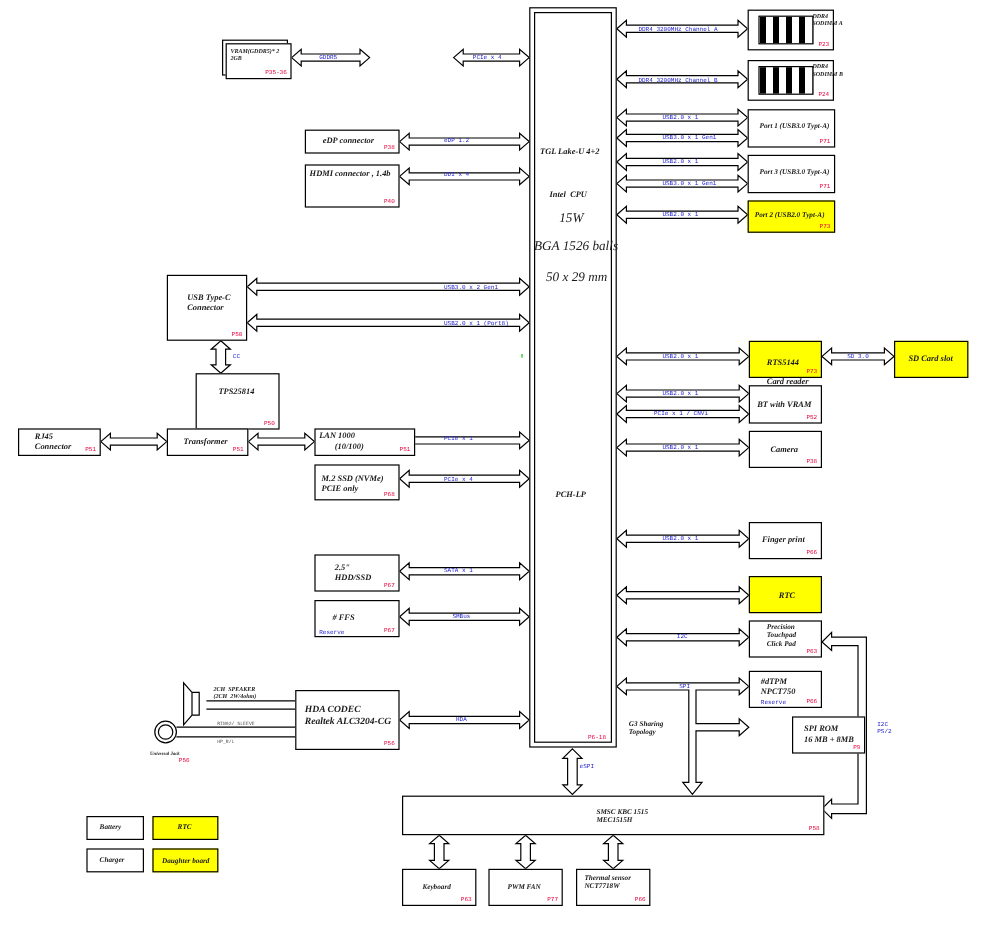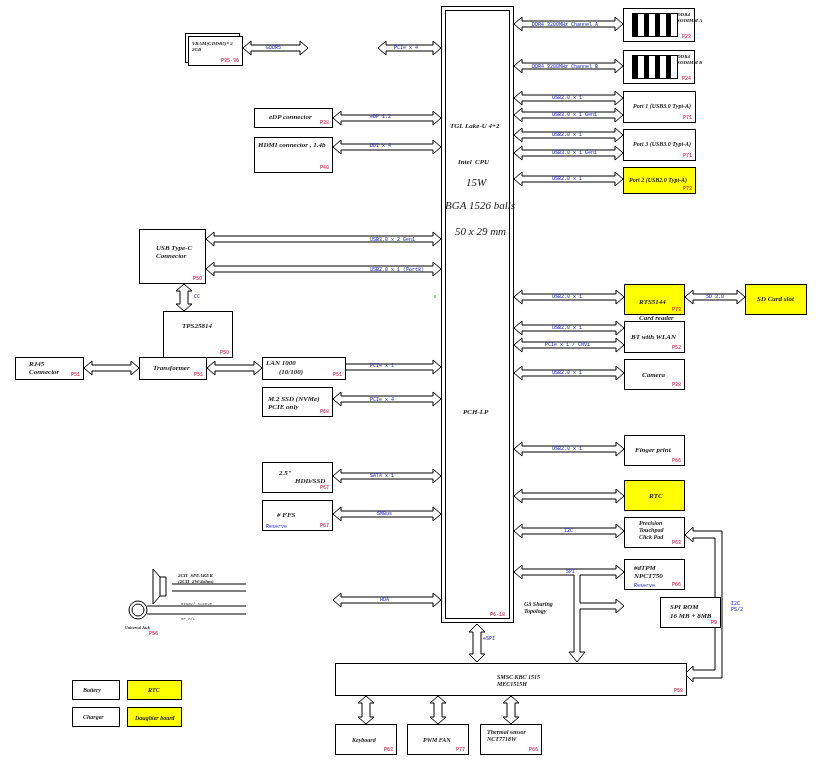--- a/index.html
+++ b/index.html
@@ -130,29 +130,34 @@
   <div class="pg">P51</div>
 </div>
 <div class="box" style="left:262px;top:387px;width:71px;height:30px;">
   <div class="lbl" style="left:5px;top:7px;">M.2 SSD (NVMe)</div>
   <div class="lbl" style="left:5px;top:15px;">PCIE only</div>
   <div class="pg">P68</div>
 </div>
 
 <div class="box" style="left:262px;top:462px;width:71px;height:31px;">
   <div class="lbl" style="left:16px;top:6px;">2.5"</div>
-  <div class="lbl" style="left:16px;top:14px;margin-left:16px;">HDD/SSD</div>
+  <div class="lbl" style="left:16px;top:14px;">HDD/SSD</div>
   <div class="pg">P67</div>
 </div>
 <div class="box" style="left:262px;top:500px;width:71px;height:31px;">
   <div class="lbl" style="left:14px;top:10px;"># FFS</div>
   <div class="bus" style="left:3px;top:23px;">Reserve</div>
   <div class="pg">P67</div>
 </div>
 
+<div class="box" style="left:246px;top:575px;width:87px;height:50px;">
+  <div class="lbl" style="left:7px;top:10px;font-size:8px;line-height:10px;">HDA CODEC</div>
+  <div class="lbl" style="left:7px;top:20px;font-size:8px;line-height:10px;">Realtek ALC3204-CG</div>
+  <div class="pg">P56</div>
+</div>
 <div class="lbl" style="left:178px;top:573px;font-size:5px;line-height:6px;">2CH  SPEAKER</div>
 <div class="lbl" style="left:178px;top:579px;font-size:5px;line-height:6px;">(2CH  2W/4ohm)</div>
 <div class="bus gray" style="left:181px;top:602px;font-size:4px;">RING2/ SLEEVE</div>
 <div class="bus gray" style="left:181px;top:617px;font-size:4px;">HP_R/L</div>
 <div class="lbl" style="left:125px;top:625px;font-size:4px;line-height:5px;">Universal Jack</div>
 <div class="pg" style="left:149px;top:631px;right:auto;bottom:auto;">P56</div>
 
 <div class="box" style="left:623px;top:91px;width:73px;height:32px;">
   <div class="lbl" style="left:9px;top:10px;font-size:6px;">Port 1 (USB3.0 Typt-A)</div>
   <div class="pg">P71</div>
@@ -167,21 +172,21 @@
 </div>
 <div class="box yellow" style="left:624px;top:284px;width:61px;height:31px;">
   <div class="lbl" style="left:14px;top:5px;margin-top:24px;">Card reader</div>
   <div class="lbl" style="left:14px;top:13px;">RTS5144</div>
   <div class="pg">P73</div>
 </div>
 <div class="box yellow" style="left:745px;top:284px;width:62px;height:31px;">
   <div class="lbl" style="left:11px;top:10px;">SD Card slot</div>
 </div>
 <div class="box" style="left:624px;top:321px;width:61px;height:32px;">
-  <div class="lbl" style="left:6px;top:11px;">BT with WLAN</div>
+  <div class="lbl" style="left:6px;top:11px;">BT with VRAM</div>
   <div class="pg">P52</div>
 </div>
 <div class="box" style="left:624px;top:359px;width:61px;height:31px;">
   <div class="lbl" style="left:17px;top:11px;">Camera</div>
   <div class="pg">P38</div>
 </div>
 <div class="box" style="left:624px;top:435px;width:61px;height:31px;">
   <div class="lbl" style="left:10px;top:10px;text-align:right;">Finger print</div>
   <div class="pg">P66</div>
 </div>

